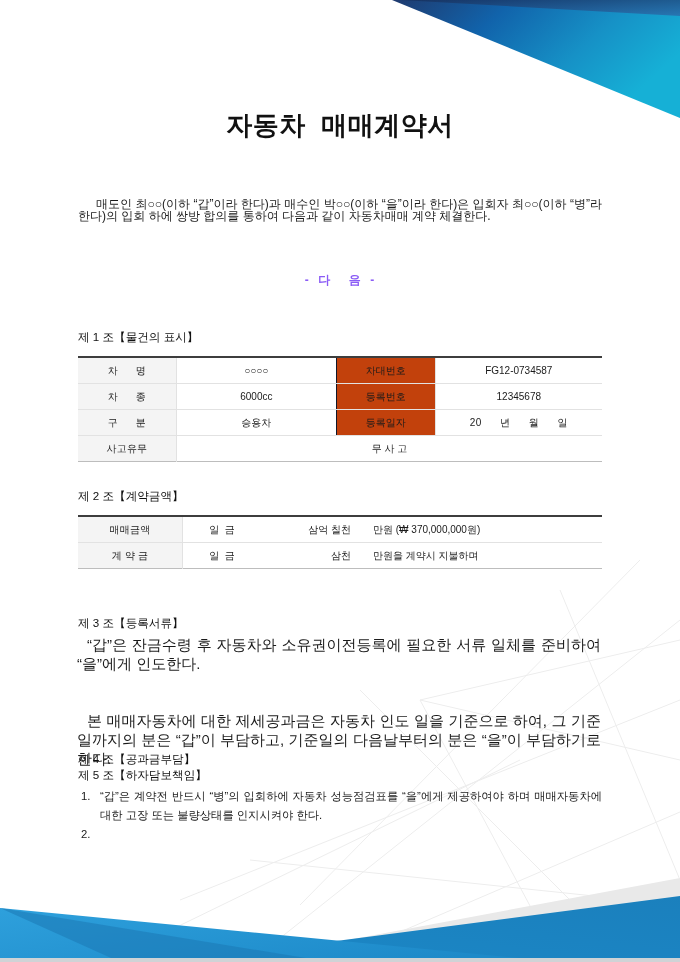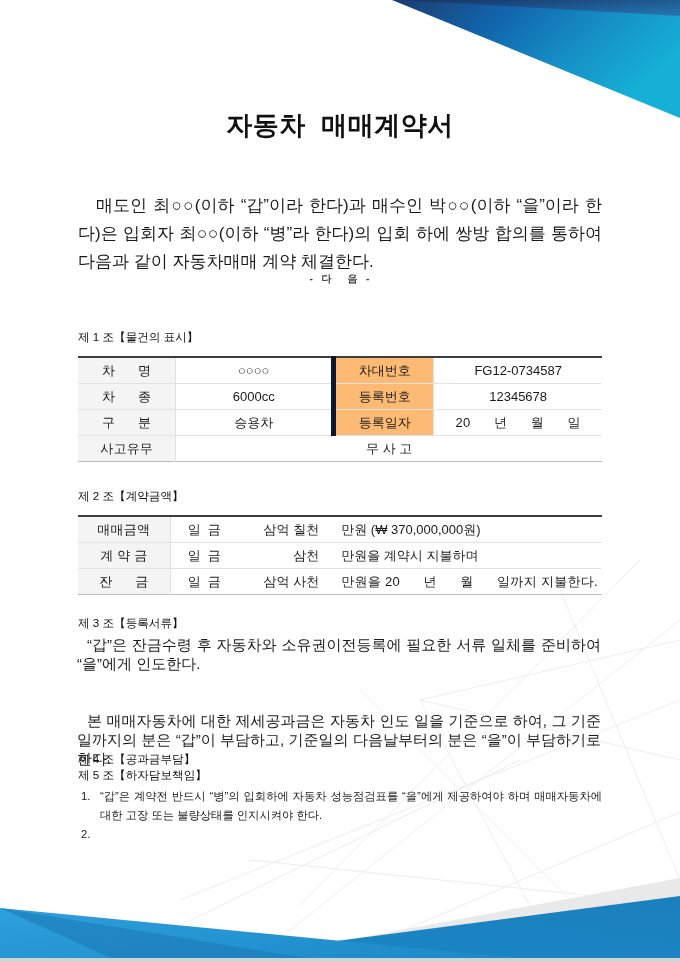--- a/index.html
+++ b/index.html
@@ -48,38 +48,38 @@
     font-size: 26px;
     font-weight: bold;
     letter-spacing: 0.5px;
     color: #111111;
     white-space: pre;
   }
 
   .intro {
     position: absolute;
     left: 78px;
-    top: 192px;
-    width: 524px;
-    font-size: 17px;
-    line-height: 28px;
+    top: 198px;
+    width: 524px;
+    font-size: 12px;
+    line-height: 12px;
     text-align: justify;
     color: #1a1a1a;
   }
   .intro .indent { display: inline-block; width: 18px; }
 
   .danum {
     position: absolute;
     left: 0;
     top: 272px;
     width: 680px;
     text-align: center;
-    font-size: 10px;
+    font-size: 12px;
     font-weight: bold;
-    color: #404040;
+    color: #8b5cf6;
     letter-spacing: 1px;
     white-space: pre;
   }
 
   .article-head {
     position: absolute;
     left: 78px;
     font-size: 11.6px;
     font-weight: normal;
     color: #111;
@@ -121,44 +121,44 @@
     width: 16px;
     text-align: left;
   }
 
   
   .tbl {
     position: absolute;
     left: 78px;
     width: 524px;
     border-collapse: collapse;
-    font-size: 13px;
+    font-size: 10px;
     color: #1a1a1a;
     border-top: 2px solid #3d3d3d;
     border-bottom: 1px solid #bdbdbd;
   }
   .tbl td {
     height: 25px;
     padding: 0 4px;
     border-bottom: 1px solid #e2e2e2;
     vertical-align: middle;
     text-align: center;
     white-space: pre;
   }
   .tbl tr:last-child td { border-bottom: none; }
   .tbl td.lbl {
     background: #f4f4f4;
     border-right: 1px solid #e2e2e2;
     width: 96px;
     letter-spacing: 0.2px;
   }
   .tbl td.lbl2 {
-    background: #fdba74;
+    background: #c2410c;
     border-right: 1px solid #e2e2e2;
-    border-left: 5px solid #0f172a;
+    border-left: 1px solid #0f172a;
     width: 96px;
   }
   .tbl td.val { width: 166px; }
   .tbl td.val-wide { text-align: center; }
 
   
   .tbl2 td.lbl { width: 96px; }
   .tbl2 td.c-ilgeum { width: 70px; text-align: center; }
   .tbl2 td.c-han { width: 86px; text-align: right; padding-right: 10px; }
   .tbl2 td.c-rest { text-align: left; padding-left: 12px; }
@@ -266,26 +266,20 @@
           <td class="c-ilgeum">일  금</td>
           <td class="c-han">삼억 칠천</td>
           <td class="c-rest">만원 (₩ 370,000,000원)</td>
         </tr>
         <tr>
           <td class="lbl">계 약 금</td>
           <td class="c-ilgeum">일  금</td>
           <td class="c-han">삼천</td>
           <td class="c-rest">만원을 계약시 지불하며</td>
         </tr>
-        <tr>
-          <td class="lbl">잔      금</td>
-          <td class="c-ilgeum">일  금</td>
-          <td class="c-han">삼억 사천</td>
-          <td class="c-rest dt-cell">만원을 20      년      월      일까지 지불한다.</td>
-        </tr>
       </tbody>
     </table>
 
     <div class="article-head" style="top:616px;">제 3 조【등록서류】</div>
     <div class="article-body" style="top:635px;"><span class="indent"></span><span>“갑”은 잔금수령 후  자동차와 소유권이전등록에 필요한 서류 일체를 준비하여 “을”에게 인도한다.</span></div>
 
     <div class="article-head" style="top:708px;margin-top:44px;">제 4 조【공과금부담】</div>
     <div class="article-body" style="top:711px;"><span class="indent"></span><span>본 매매자동차에 대한 제세공과금은 자동차 인도 일을 기준으로 하여, 그 기준일까지의 분은 “갑”이 부담하고, 기준일의 다음날부터의 분은 “을”이 부담하기로 한다.</span></div>
 
     <div class="article-head" style="top:768px;">제 5 조【하자담보책임】</div>

